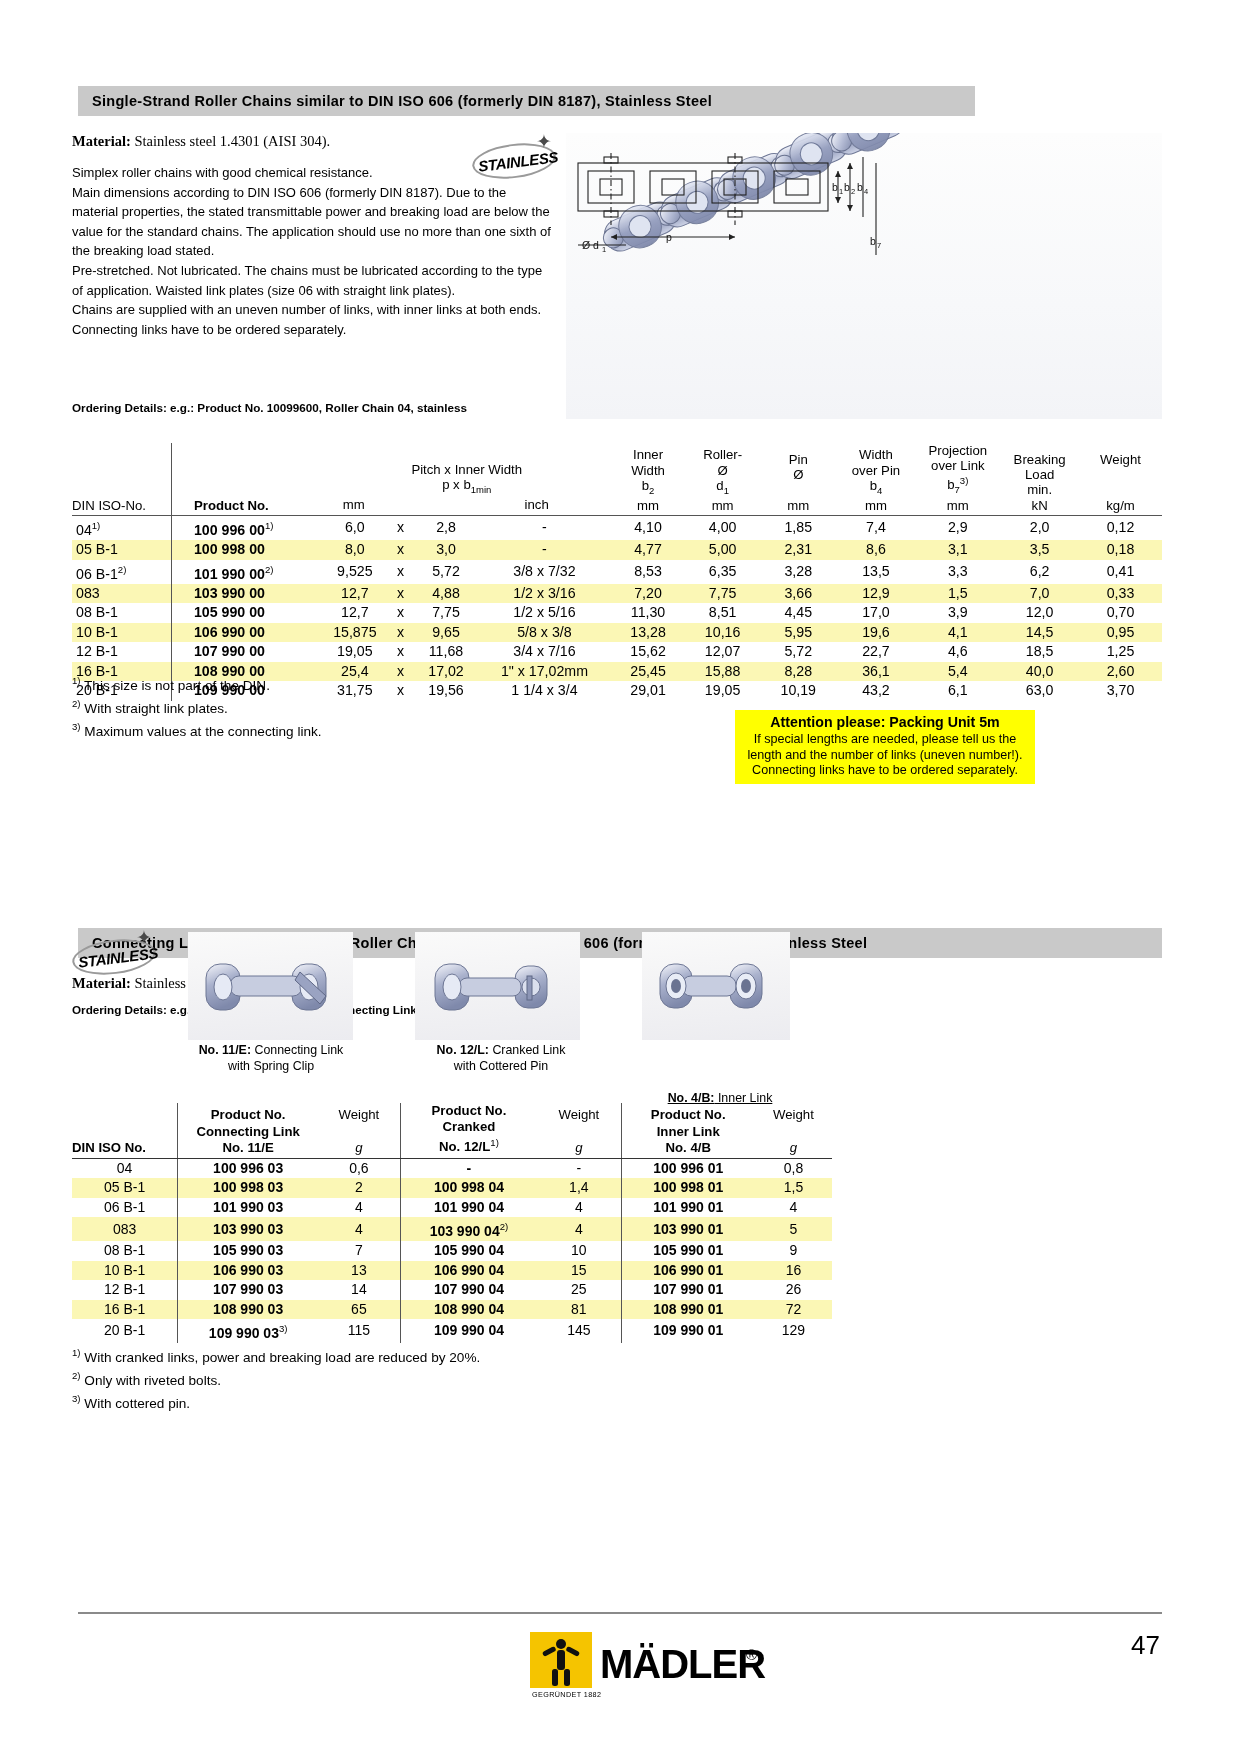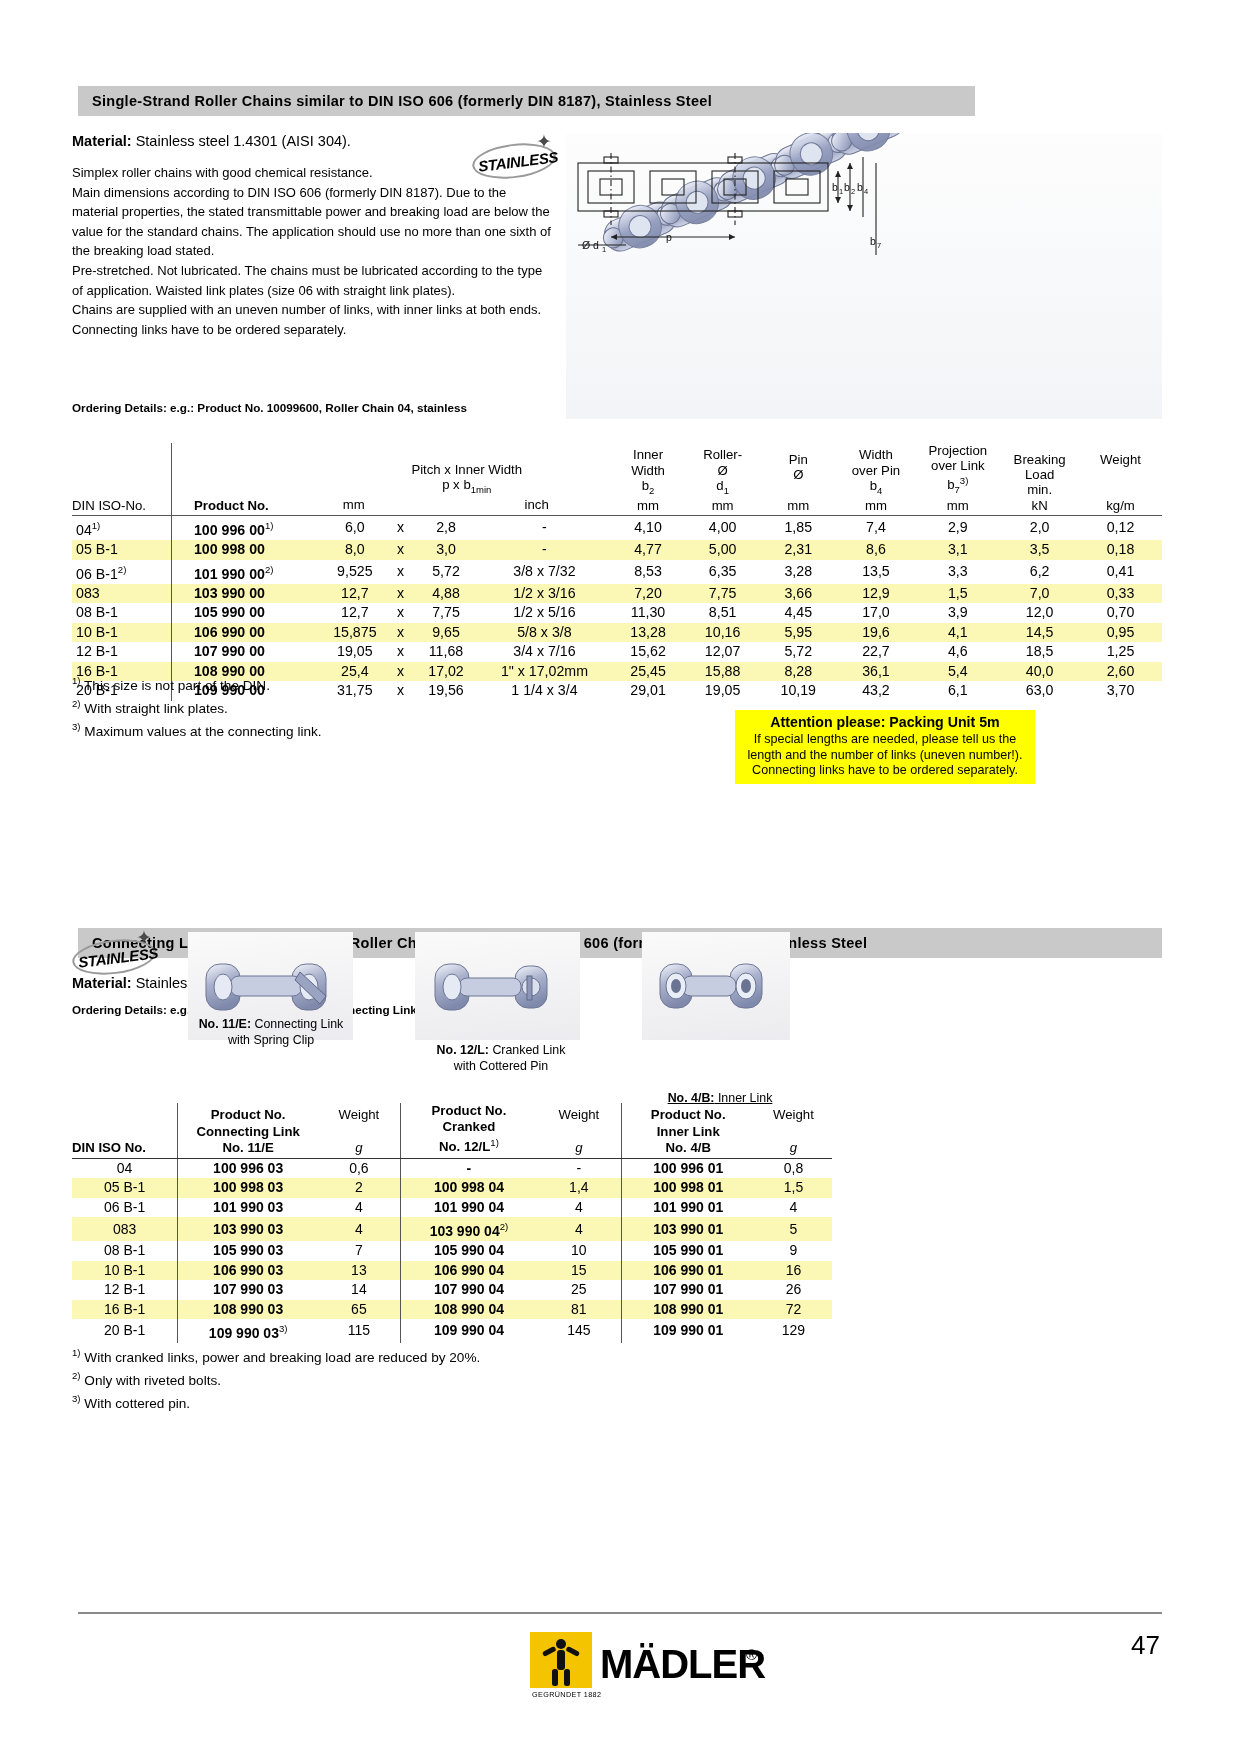--- a/index.html
+++ b/index.html
@@ -21,21 +21,21 @@
     display:flex; align-items:center;
     padding-left:14px;
     font-weight:bold;
     font-size:14.5px;
     letter-spacing:0.3px;
   }
   #bar1 { left:78px; top:86px; width:897px; height:30px; }
   #bar2 { left:78px; top:928px; width:1084px; height:30px; }
 
   
-  .material-line { position:absolute; font-size:14.5px; }
+  .material-line { position:absolute; font-size:14.5px;font-family:Liberation Serif, serif; }
   #mat1 { left:72px; top:133px; }
   .material-line b { font-weight:bold; }
 
   #intro-body {
     position:absolute; left:72px; top:163px; width:480px;
     font-size:13px; line-height:19.6px;
   }
   #intro-body p { margin:0 0 0 0; }
 
   .ordering {
@@ -118,21 +118,21 @@
     position:absolute; height:108px;
     background:linear-gradient(175deg,#fafafa 0%, #f2f2f4 55%, #ececf0 100%);
   }
   #pi1 { left:188px; top:932px; width:165px; }
   #pi2 { left:415px; top:932px; width:165px; }
   #pi3 { left:642px; top:932px; width:148px; }
 
   .prod-cap {
     position:absolute; text-align:center; font-size:12.4px; line-height:16.4px;
   }
-  #pc1 { left:160px; top:1016px; width:222px; }
+  #pc1 { left:160px; top:1042px; width:222px; }
   #pc2 { left:390px; top:1042px; width:222px; }
   #pc3 { left:620px; top:1090px; width:200px;text-decoration:underline; }
   .prod-cap b { font-weight:bold; }
 
   
   #tbl2 { left:72px; top:1103px; width:760px; font-size:13.4px; }
   #tbl2 .hrow td { vertical-align:bottom; text-align:center;
     line-height:16.2px; font-size:13.2px; padding-bottom:2px; }
   #tbl2 .hrow td.lft { text-align:left;font-weight:bold; }
   #tbl2 .hrow td.bold { font-weight:bold; }

